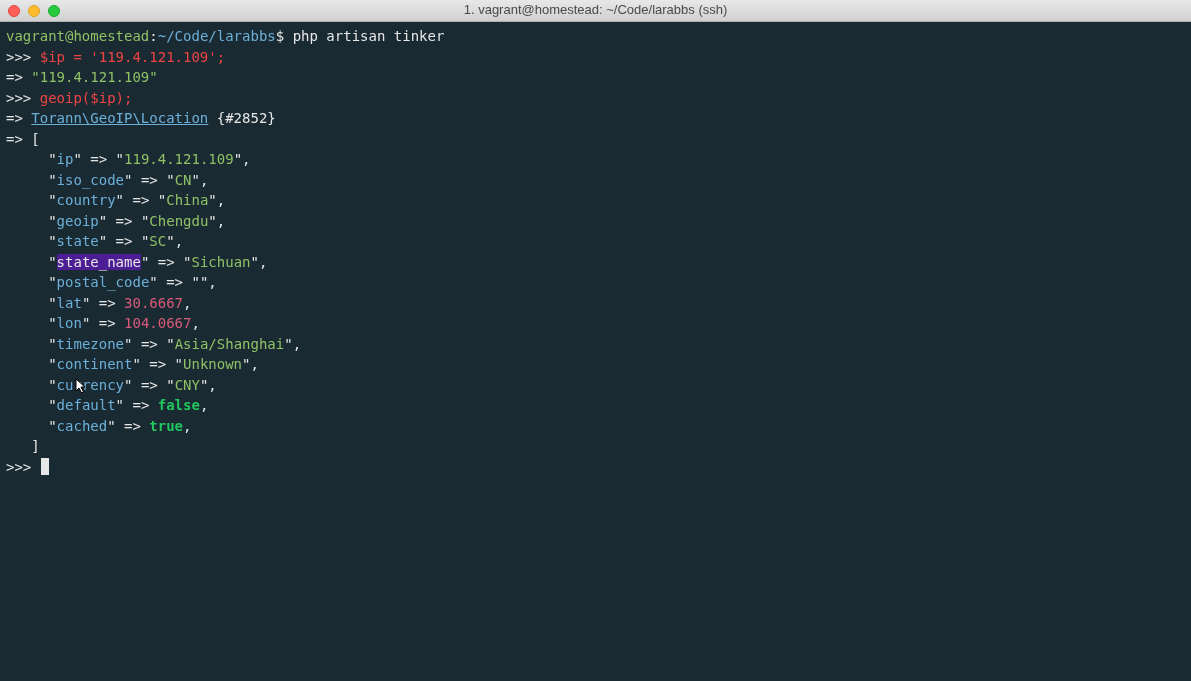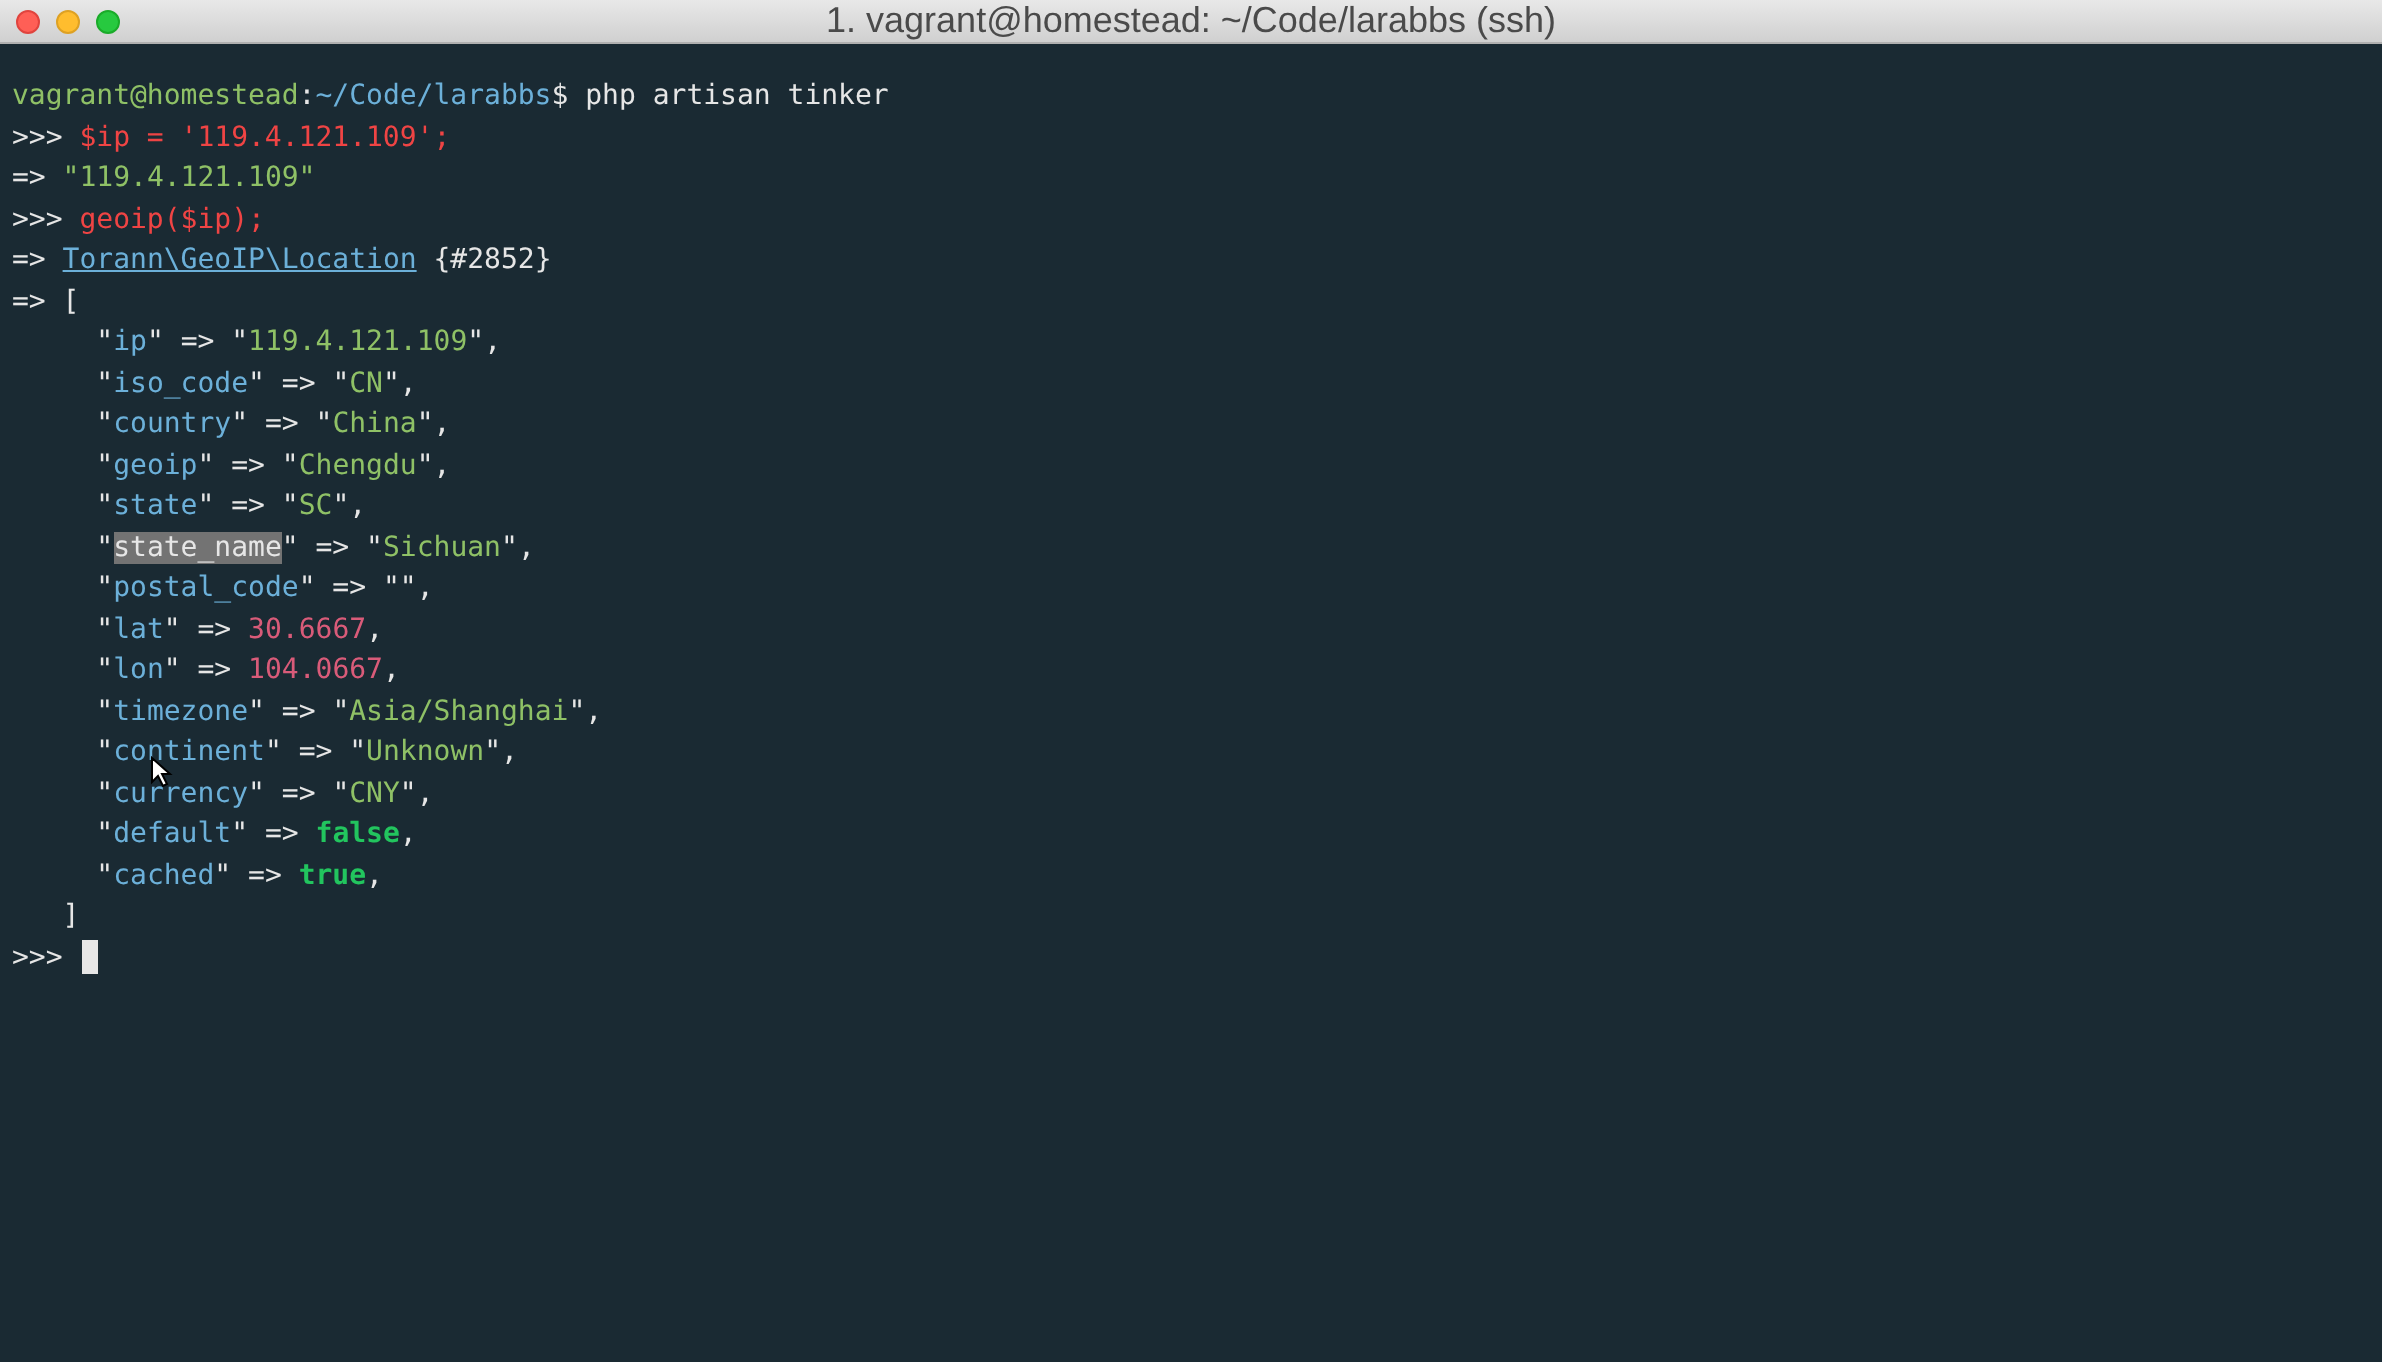--- a/index.html
+++ b/index.html
@@ -41,26 +41,26 @@
     
     .close { background: #ff5f56; border: 0.5px solid #e0443e; }
     .minimize { background: #ffbd2e; border: 0.5px solid #dea123; }
     .maximize { background: #27c93f; border: 0.5px solid #1aab29; }
     
     .titlebar-title {
       position: absolute;
       left: 50%;
       transform: translateX(-50%);
       font-family: -apple-system, BlinkMacSystemFont, "Helvetica Neue", sans-serif;
-      font-size: 18px;
+      font-size: 13px;
       color: #4a4a4a;
     }
     
     .terminal {
-      padding: 16px 6px;
+      padding: 4px 6px;
       color: #e6e6e6;
     }
     
     .line {
       white-space: pre;
     }
     
     .prompt-user { color: #8fc166; }
     .prompt-sep { color: #e6e6e6; }
     .prompt-path { color: #6cb0d9; }
@@ -76,21 +76,21 @@
     
     .string { color: #8fc166; }
     .key { color: #6cb0d9; }
     .number { color: #d95b79; }
     .bool { color: #22c55e; font-weight: bold; }
     .class-link { color: #6cb0d9; text-decoration: underline; text-align: center; }
     .hash { color: #e6e6e6; }
     .white { color: #e6e6e6; }
     
     .highlight {
-      background: #737373;
+      background: #4c1d95;
       color: #e6e6e6;
     }
     
     .cursor {
       display: inline-block;
       width: 8.5px;
       height: 17px;
       background: #e6e6e6;
       vertical-align: text-bottom;
       margin-left: 1px;

